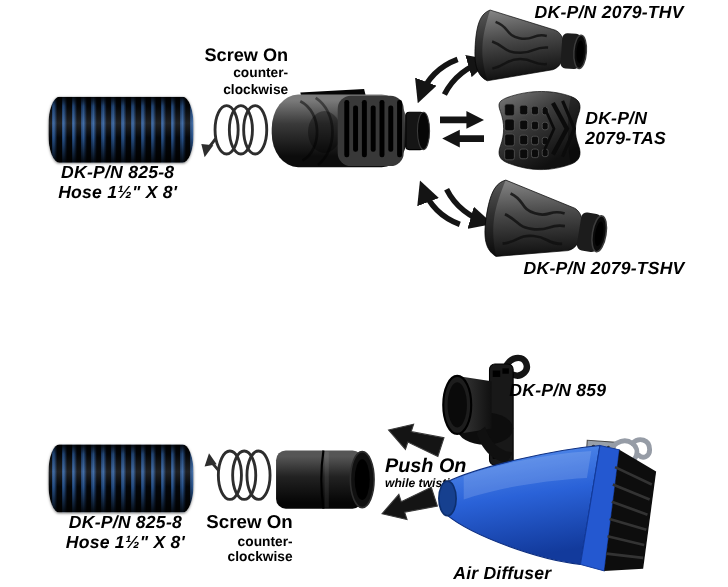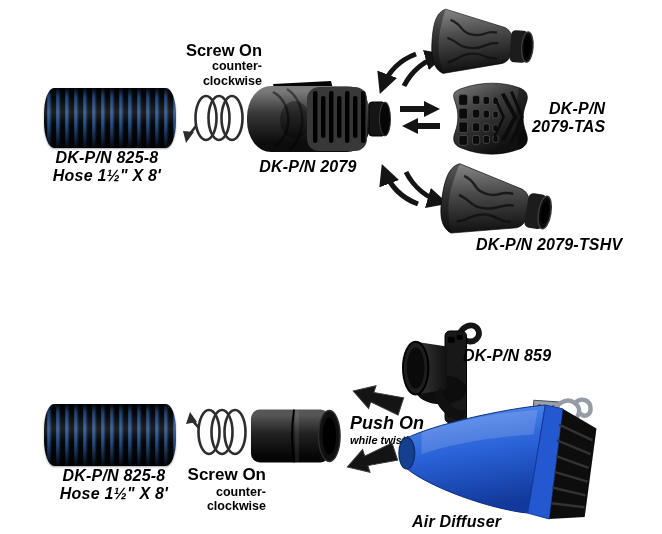--- a/index.html
+++ b/index.html
@@ -68,21 +68,20 @@
       <rect x="78" y="16" width="4.5" height="42" rx="2"></rect>
       <rect x="86" y="11" width="4.5" height="52" rx="2"></rect>
       <rect x="94" y="16" width="4.5" height="42" rx="2"></rect>
       <rect x="102" y="11" width="4.5" height="52" rx="2"></rect>
       <rect x="110" y="16" width="4.5" height="42" rx="2"></rect>
       <rect x="118" y="11" width="4.5" height="52" rx="2"></rect>
     </g>
     <rect x="126" y="22" width="16" height="34" rx="3" fill="#151515" stroke="#000"></rect>
     <ellipse cx="142" cy="39" rx="5.5" ry="17" fill="#060606" stroke="#3a3a3a"></ellipse>
   </svg>
-  <div class="abs lbl center" style="left:238px;top:158px;width:140px;">DK-P/N 2079</div>
 
   <svg class="abs" style="left:376px;top:46px;" width="72" height="56" viewBox="0 0 72 56">
     <defs>
       <marker id="ah1" viewBox="0 0 10 10" refX="7" refY="5" markerWidth="4.2" markerHeight="4.2" orient="auto">
         <path d="M0 0 L10 5 L0 10 Z" fill="#141414"></path>
       </marker>
     </defs>
     <path d="M28 40 C 36 24 50 14 64 10" stroke="#141414" stroke-width="5" fill="none" marker-end="url(#ah1)"></path>
     <path d="M40 8 C 24 14 12 26 6 42" stroke="#141414" stroke-width="5" fill="none" marker-end="url(#ah1)"></path>
   </svg>
@@ -114,20 +113,21 @@
     <path d="M14 2 C 5 6 2 16 2 36 C 2 56 6 66 16 70 C 11 56 9 46 9 36 C 9 26 11 14 14 2 Z" fill="rgba(0,0,0,.35)"></path>
     <g stroke="rgba(15,15,15,.8)" stroke-width="2.4" fill="none">
       <path d="M20 13 C 34 17 30 25 44 27 C 58 29 56 21 70 23"></path>
       <path d="M18 32 C 32 36 30 42 46 41 C 60 40 58 34 72 34"></path>
       <path d="M20 58 C 34 54 32 48 46 47 C 60 46 58 52 72 50"></path>
     </g>
     <rect x="85" y="19" width="18" height="34" rx="5" fill="#1c1c1c"></rect>
     <ellipse cx="103" cy="36" rx="6" ry="16" fill="#0a0a0a" stroke="#3c3c3c" stroke-width="1.4"></ellipse>
     <ellipse cx="103" cy="36" rx="3.5" ry="11" fill="#000"></ellipse>
   </svg>
+  <div class="abs lbl" style="left:486px;top:3px;">DK-P/N 2079-THV</div>
 
   <svg class="abs" style="left:447px;top:80px;" width="86" height="76" viewBox="0 0 88 78">
     <defs>
       <linearGradient id="tasG" x1="0" y1="0" x2="0.6" y2="1">
         <stop offset="0%" stop-color="#7c7c7c"></stop>
         <stop offset="40%" stop-color="#3f3f3f"></stop>
         <stop offset="95%" stop-color="#101010"></stop>
       </linearGradient>
     </defs>
     <path d="M14 9 C 36 1 58 2 74 8 C 82 11 84 16 81 24 C 77 35 77 43 81 54 C 84 62 82 68 74 71 C 54 78 36 78 15 70 C 7 67 5 62 8 54 C 12 43 12 33 8 22 C 5 14 7 12 14 9 Z" fill="url(#tasG)" stroke="#000" stroke-width=".6"></path>
@@ -149,21 +149,21 @@
         <rect x="26" y="57" width="7.5" height="9" rx="2"></rect>
         <rect x="37" y="57" width="6.5" height="8" rx="2"></rect>
         <rect x="47" y="57" width="5.5" height="7" rx="2"></rect>
     </g>
     <g stroke="#0b0b0b" fill="none">
       <path d="M57 14 L70 38 L57 62" stroke-width="4"></path>
       <path d="M66 12 L77 38 L66 64" stroke-width="3"></path>
       <path d="M49 18 L58 38 L49 58" stroke-width="2.5"></path>
     </g>
   </svg>
-  <div class="abs lbl" style="left:532px;top:100px;text-align:right;">
+  <div class="abs lbl" style="left:532px;top:100px;">
     <div>DK-P/N</div>
     <div>2079-TAS</div>
   </div>
 
   <svg class="abs" style="left:436px;top:168px;transform:rotate(9deg);" width="122" height="74" viewBox="0 0 112 72">
     <defs>
       <linearGradient id="coneG2" x1="0" y1="0" x2="0.25" y2="1">
         <stop offset="0%" stop-color="#8a8a8a"></stop>
         <stop offset="45%" stop-color="#4a4a4a"></stop>
         <stop offset="100%" stop-color="#0f0f0f"></stop>

